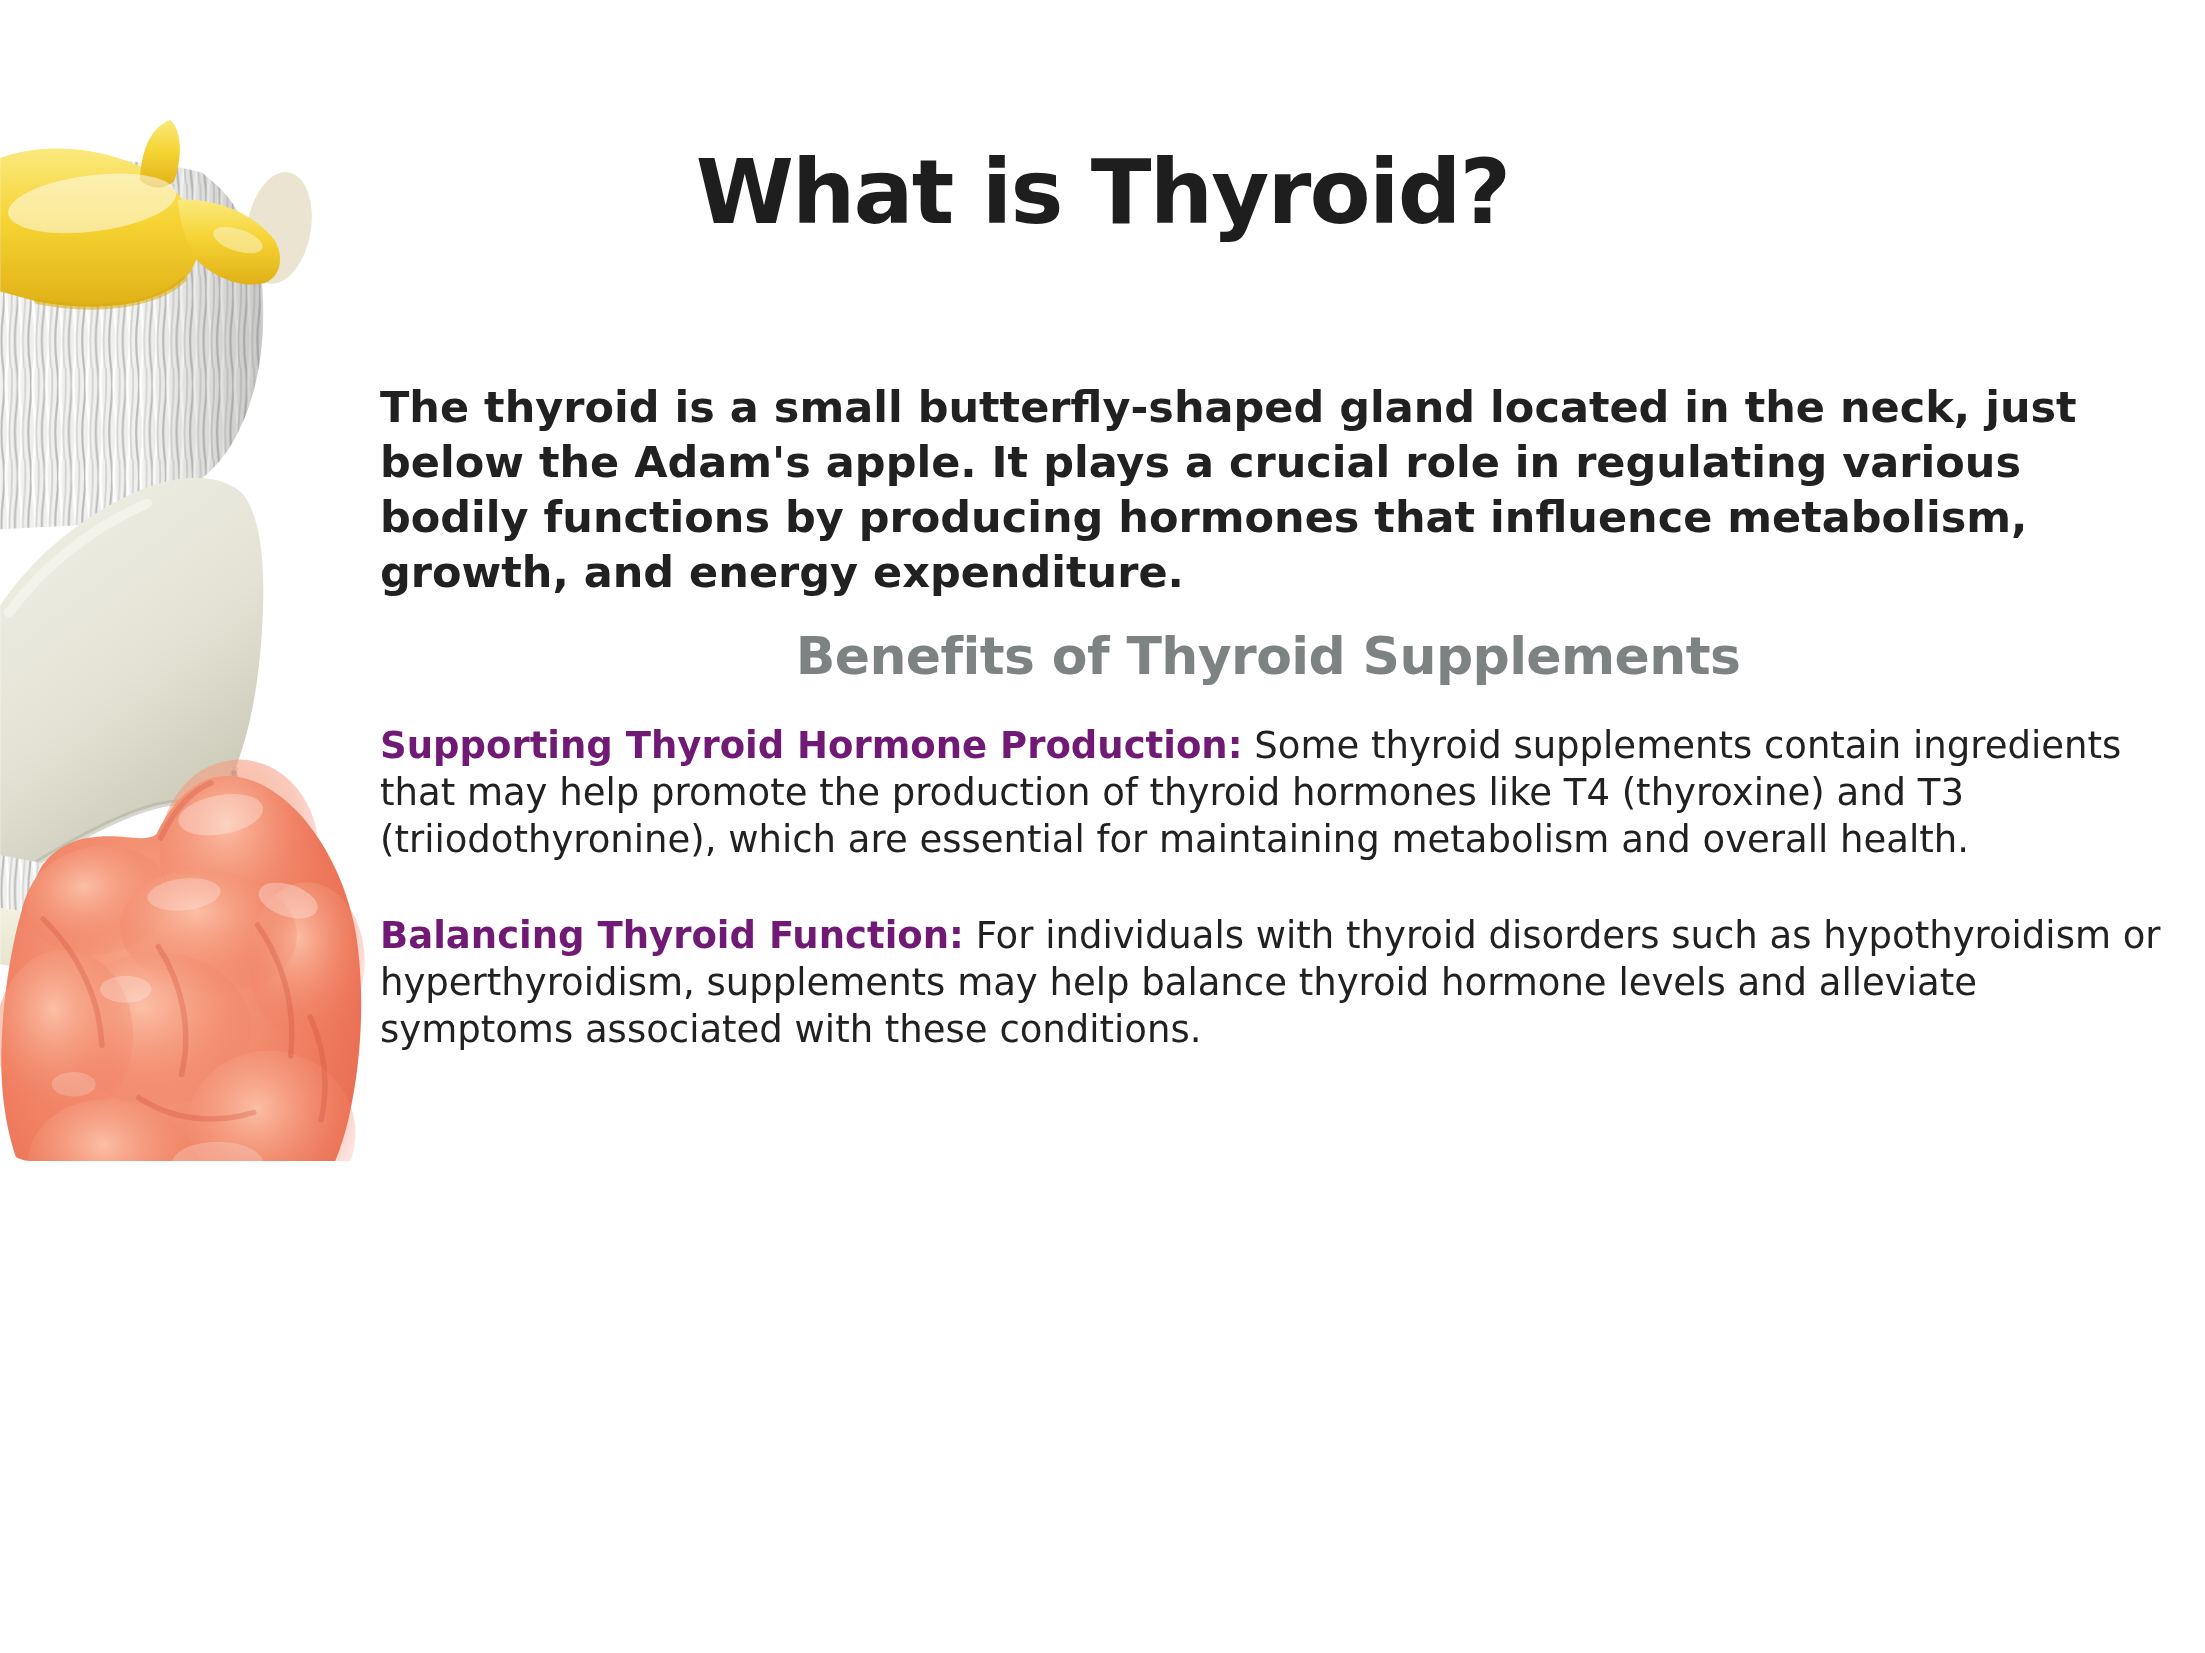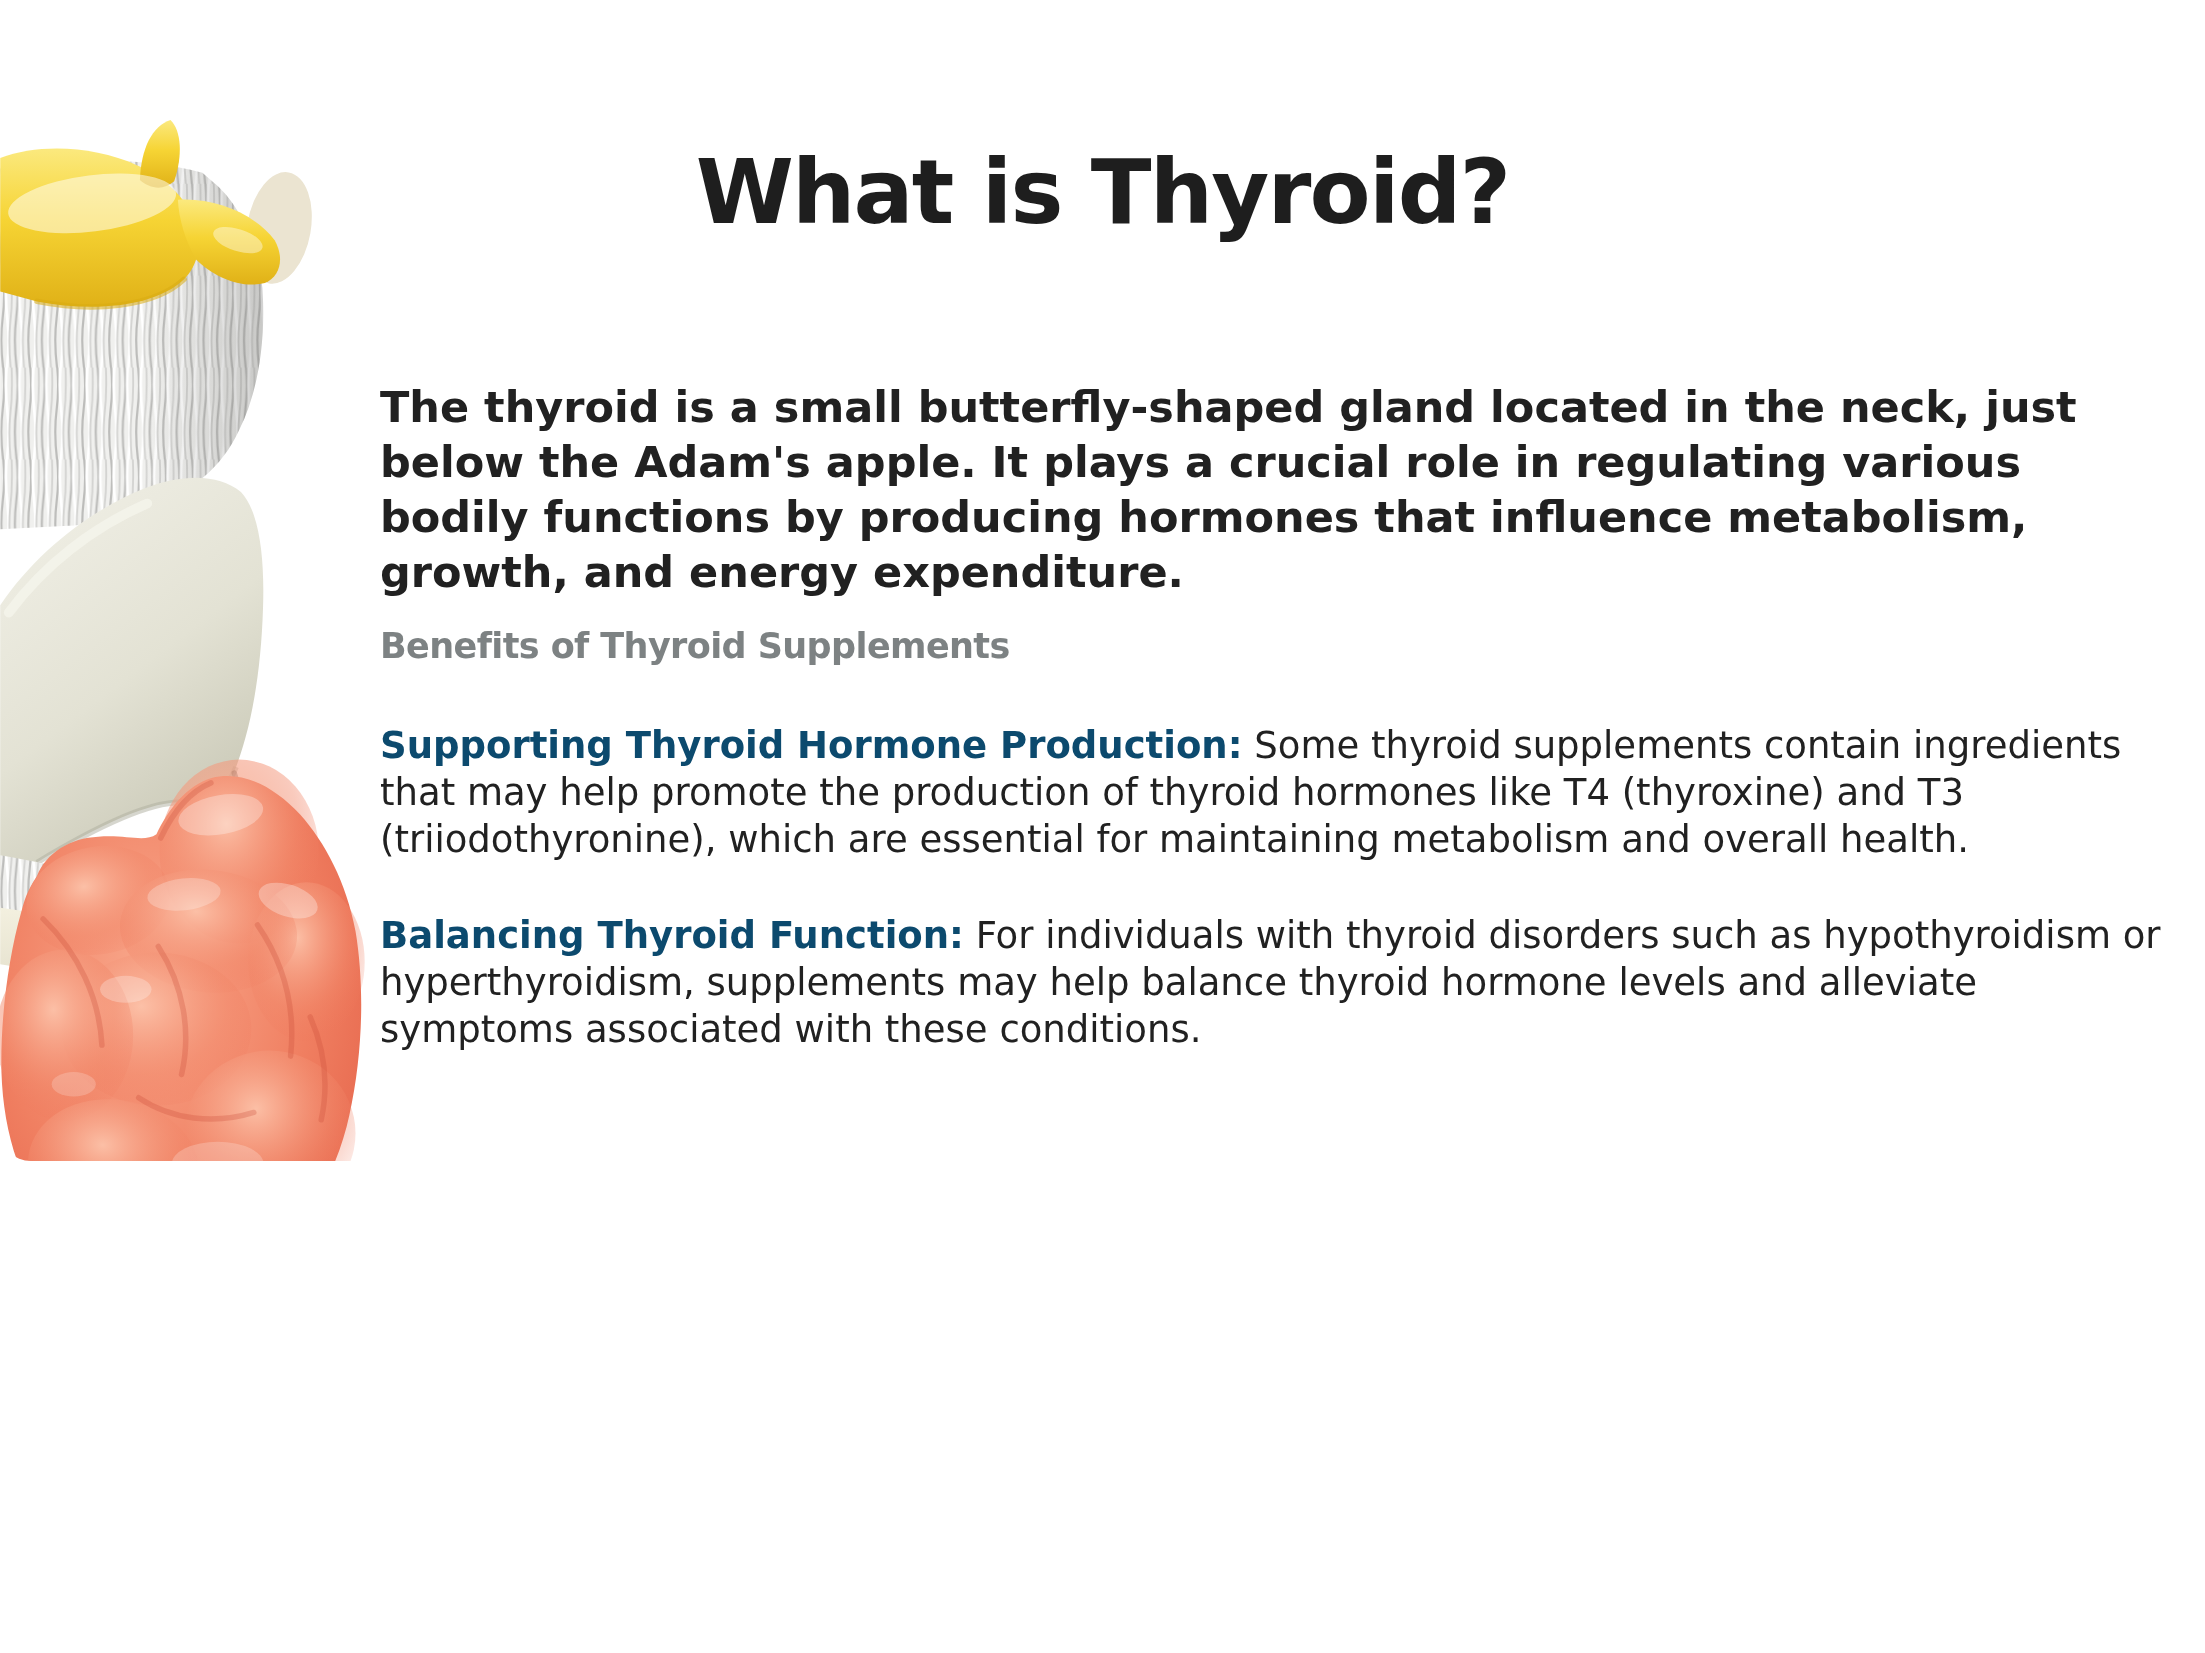--- a/index.html
+++ b/index.html
@@ -24,31 +24,32 @@
   }
   .intro{
     position:absolute;left:380px;top:380px;width:1746px;
     margin:0;
     font-size:43px;line-height:55px;font-weight:bold;
     color:#212121;
   }
   .subtitle{
     position:absolute;left:380px;top:626px;width:1776px;
     margin:0;
-    font-size:35px;font-weight:bold;letter-spacing:-0.6px;
+    font-size:52px;font-weight:bold;letter-spacing:-0.6px;
     color:#7d8283;
+    text-align:center;
   }
   .sec{
     position:absolute;left:380px;width:1789px;
     margin:0;
     font-size:37px;line-height:47px;
     color:#212121;
   }
   .sec .hd{
-    color:#0c4a6e;font-weight:bold;
+    color:#701a75;font-weight:bold;
   }
   .s1{top:722px;}
   .s2{top:912px;}
   .s3{top:1102px;}
   .s4{top:1293px;}
 </style>
 </head>
 <body>
 
 <div class="canvas">

